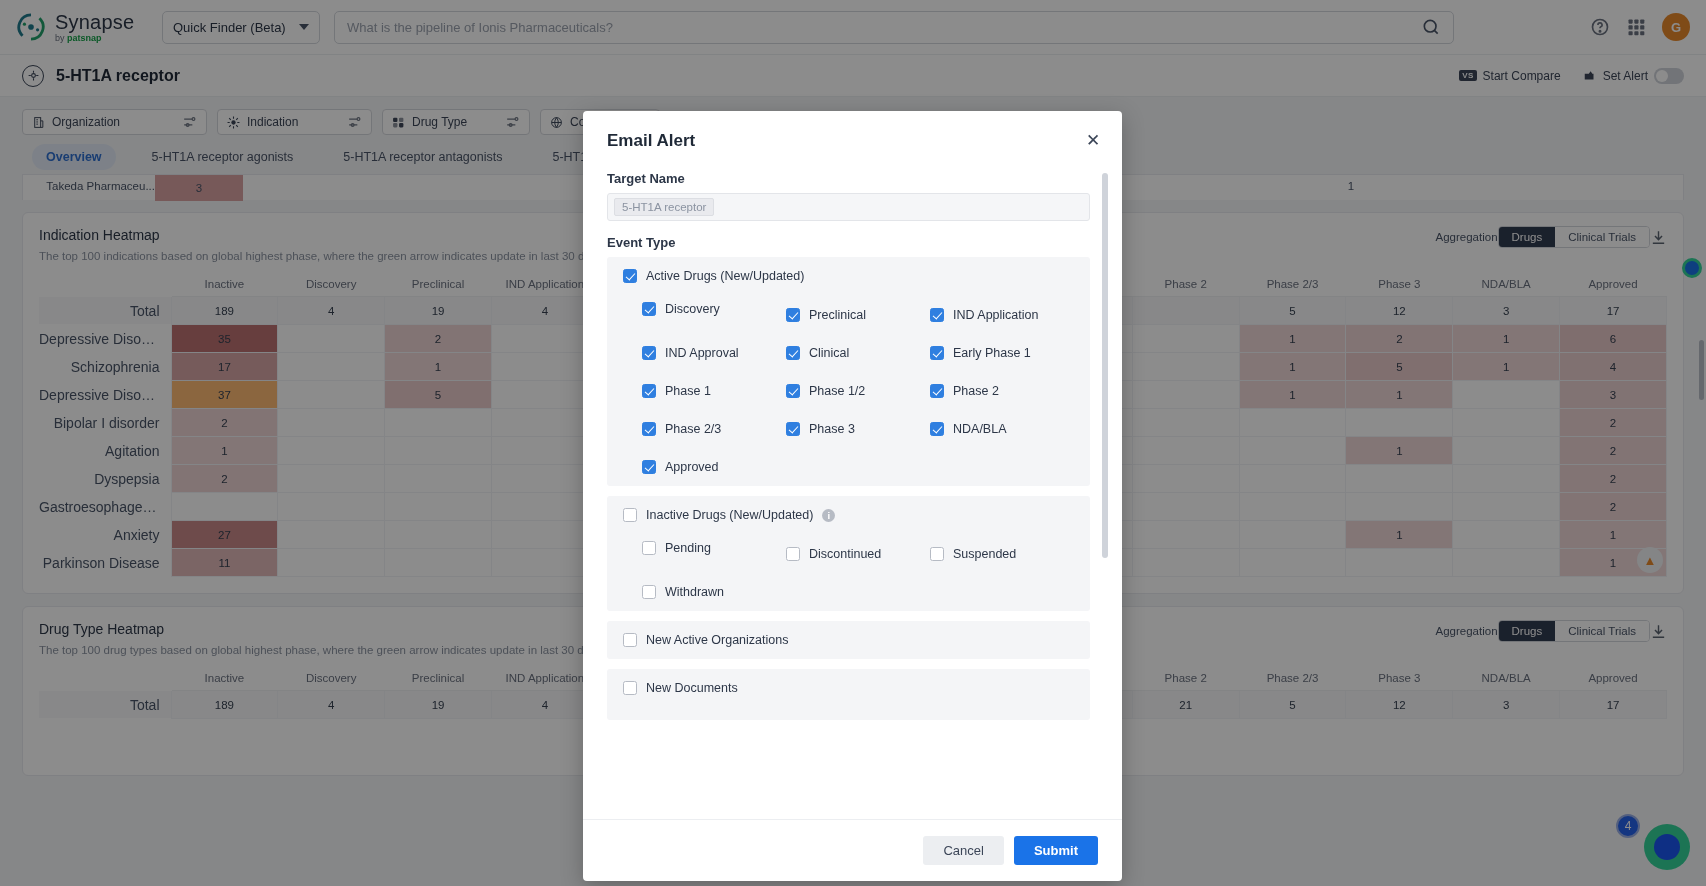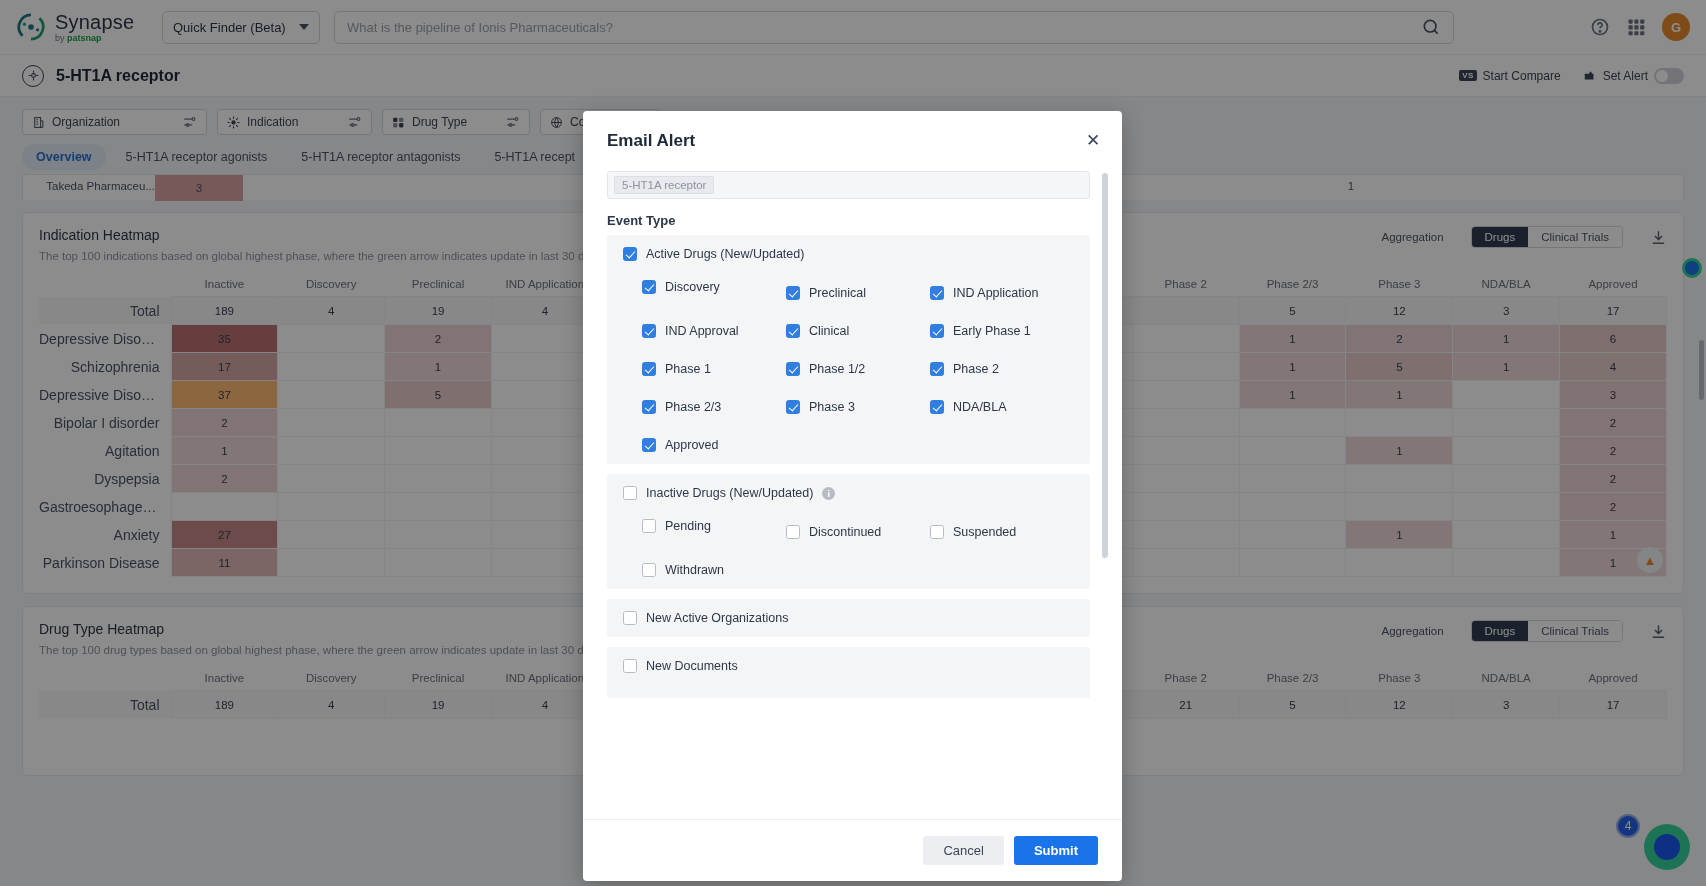--- a/index.html
+++ b/index.html
@@ -67,31 +67,31 @@
                    border-radius:50%; background:#fff; }
 
   .filterbar { display: flex; gap: 10px; padding: 12px 22px 0; }
   .filter-pill {
     height: 26px; border: 1px solid #d4d7dd; border-radius: 4px; background: #fff;
     display: flex; align-items: center; gap: 7px; padding: 0 9px;
     font-size: 12px; color: #3c4658; white-space: nowrap;
   }
   .filter-pill .fend { margin-left: 6px; opacity: .75; }
 
-  .tabsrow { display: flex; gap: 6px; padding: 9px 22px 0; align-items: center; }
+  .tabsrow { display: flex; gap: 22px; padding: 9px 32px 0; align-items: center; }
   .tab { font-size: 12.5px; color: #4a5568; padding: 6px 14px; border-radius: 13px; white-space: nowrap; }
   .tab.active { background: #e3ecf8; color: #2f6fd0; font-weight: 600; }
 
   .card {
     background: #fff; border: 1px solid #e7e9ee; border-radius: 6px;
     margin: 12px 22px 0; padding: 14px 16px 10px; position: relative;
   }
   .card-title { font-size: 14px; color: #2d3748; }
   .card-sub { font-size: 11.5px; color: #8b93a1; margin-top: 7px; }
-  .card-ctrl { position: absolute; top: 13px; right: 16px; display: flex; align-items: center; gap: 27px; }
+  .card-ctrl { position: absolute; top: 13px; right: 16px; display: flex; align-items: center; gap: 0; }
   .agg-label { font-size: 11.5px; color: #4a5568; }
   .seg { display: flex; border: 1px solid #d4d7dd; border-radius: 4px; overflow: hidden; }
   .seg div { font-size: 11.5px; padding: 4px 13px; color: #4a5568; background: #fff; }
   .seg div.on { background: #313c50; color: #fff; }
   .dl-ico { width: 17px; height: 17px; color: #5b6personally; }
 
   table.hm { width: 100%; border-collapse: collapse; margin-top: 10px; table-layout: fixed; }
   table.hm th {
     font-size: 11.5px; font-weight: 400; color: #6b7280; padding: 6px 4px;
     text-align: center; border-bottom: 1px solid #eef0f3;
@@ -632,20 +632,21 @@
   <div id="dim"></div>
 
   <div id="modal">
     <div class="m-head">
       <div class="m-title">Email Alert</div>
       <div class="m-close">✕</div>
     </div>
 
     <div class="m-body">
       <div class="m-scrollinner" id="modal-scroll">
+        <div class="fld-label">Target Name</div>
         <div class="ro-input">
           <span class="chip">5-HT1A receptor</span>
         </div>
         <div class="sec-label">Event Type</div>
         <div id="groups-host">
             <div class="panel">
               <div class="cbrow">
                 <span class="cb on"></span>
                 <span class="cb-text">Active Drugs (New/Updated)</span>
               </div>

